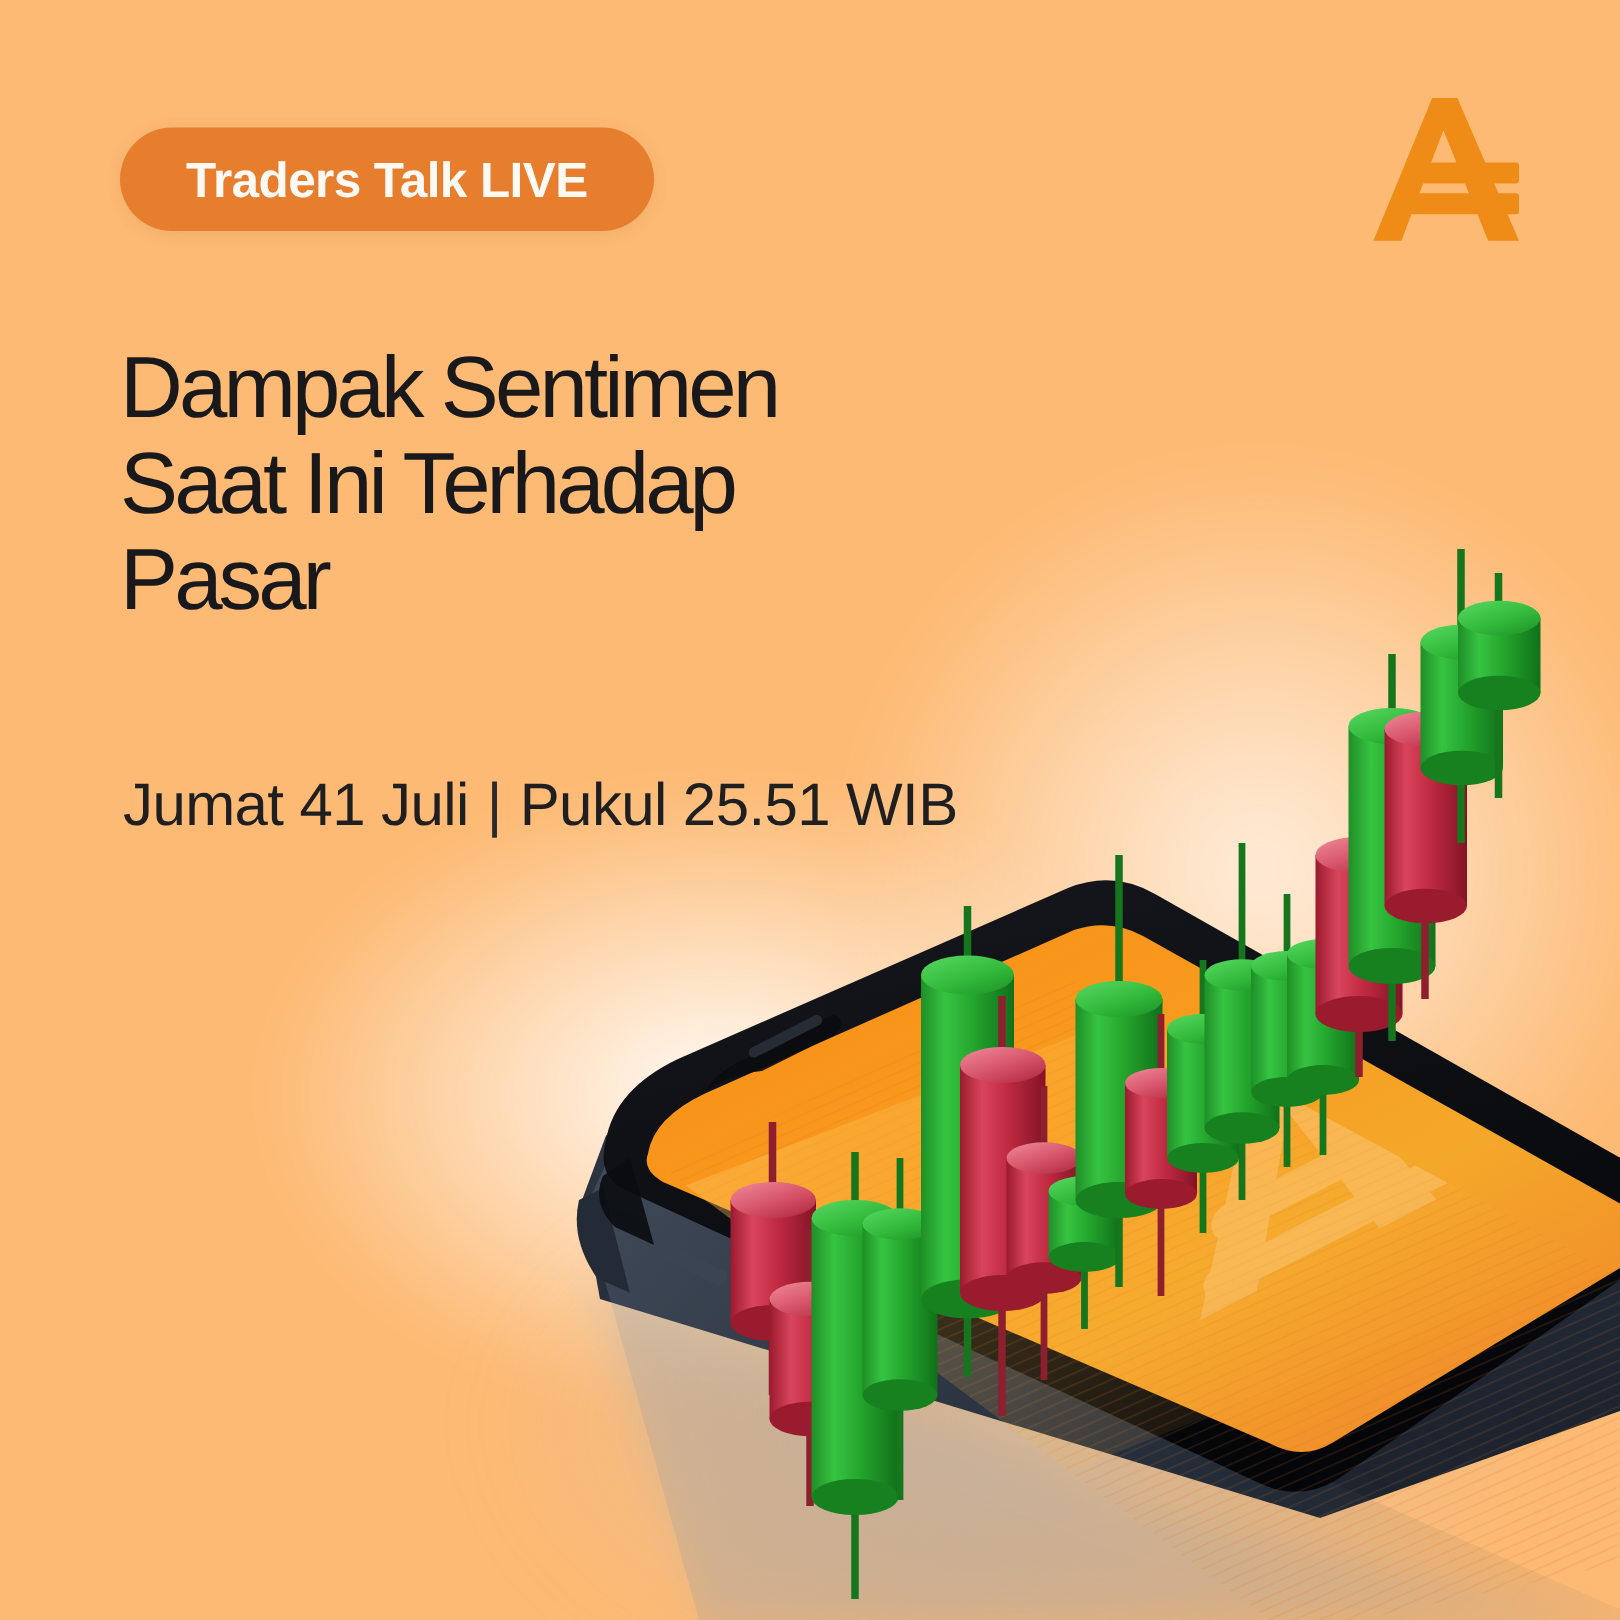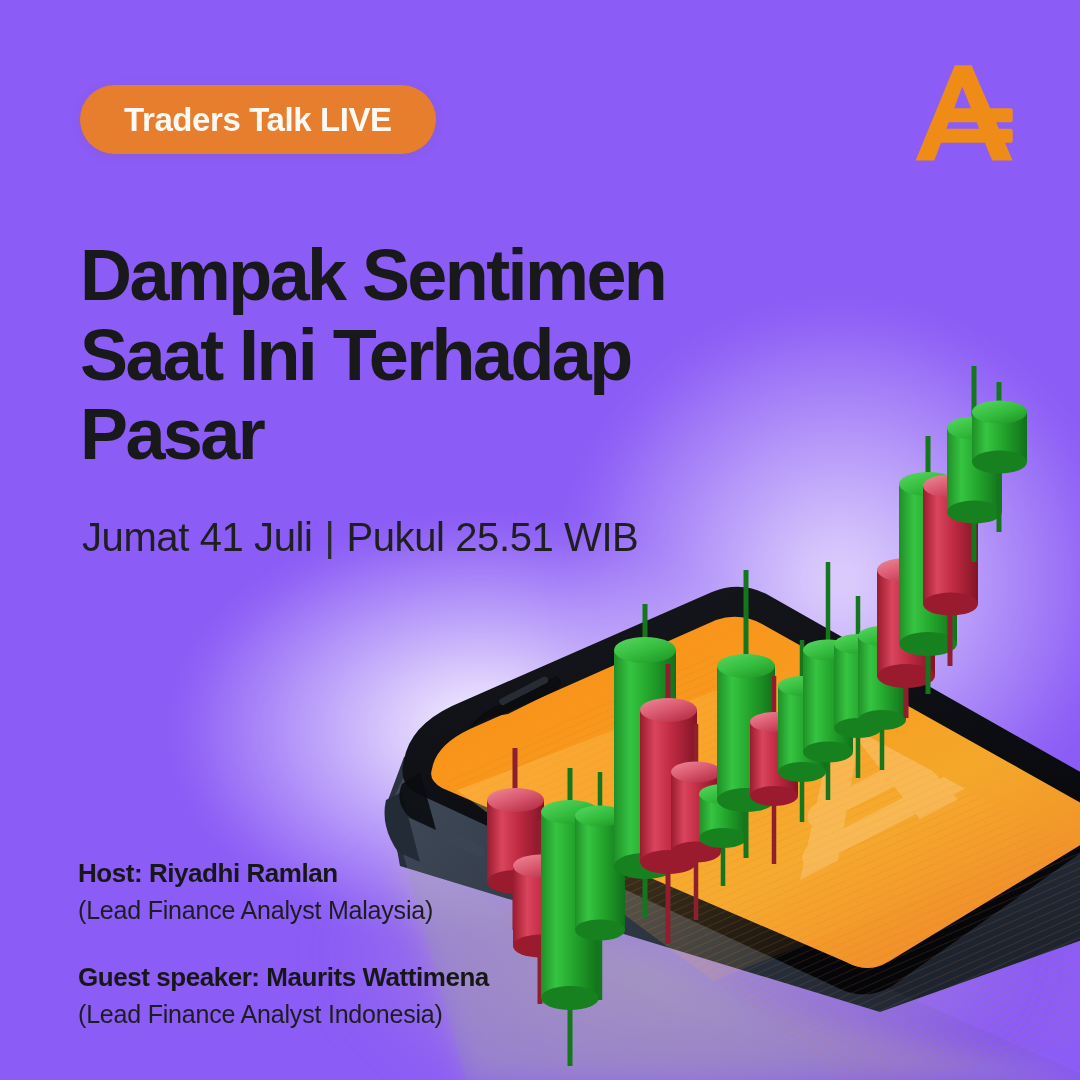--- a/index.html
+++ b/index.html
@@ -10,21 +10,21 @@
   }
   body {
     font-family: "Liberation Sans", sans-serif;
     background: #f9f5f1;
   }
 
   #poster {
     position: relative;
     width: 1080px;
     height: 1080px;
-    background: #8b5cf6;
+    background: #fdba74;
     overflow: hidden;
   }
 
   
   .bg-bloom {
     position: absolute;
     border-radius: 50%;
     pointer-events: none;
   }
   .bloom-a {
@@ -74,22 +74,22 @@
     line-height: 1;
     white-space: nowrap;
   }
 
   
   .headline {
     position: absolute;
     left: 80px; top: 188px;
     width: 760px;
     color: #19191b;
-    font-size: 72px;
-    font-weight: 700;
+    font-size: 58px;
+    font-weight: 400;
     line-height: 1.105;
     letter-spacing: -2.6px;
   }
   .headline .hl-line { display: block; white-space: nowrap; }
 
   
   .datetime {
     position: absolute;
     left: 82px; top: 513px;
     color: #1f1f21;
@@ -434,24 +434,14 @@
   <h1 class="headline">
     <span class="hl-line">Dampak Sentimen</span>
     <span class="hl-line">Saat Ini Terhadap</span>
     <span class="hl-line">Pasar</span>
   </h1>
 
   <div class="datetime">
     <span>Jumat 41 Juli</span><span class="dt-sep">|</span><span>Pukul 25.51 WIB</span>
   </div>
 
-  <div class="credits">
-    <div class="credit-block">
-      <div class="credit-name">Host: Riyadhi Ramlan</div>
-      <div class="credit-role">(Lead Finance Analyst Malaysia)</div>
-    </div>
-    <div class="credit-block">
-      <div class="credit-name">Guest speaker: Maurits Wattimena</div>
-      <div class="credit-role">(Lead Finance Analyst Indonesia)</div>
-    </div>
-  </div>
 
 </div>
 
 </body></html>

